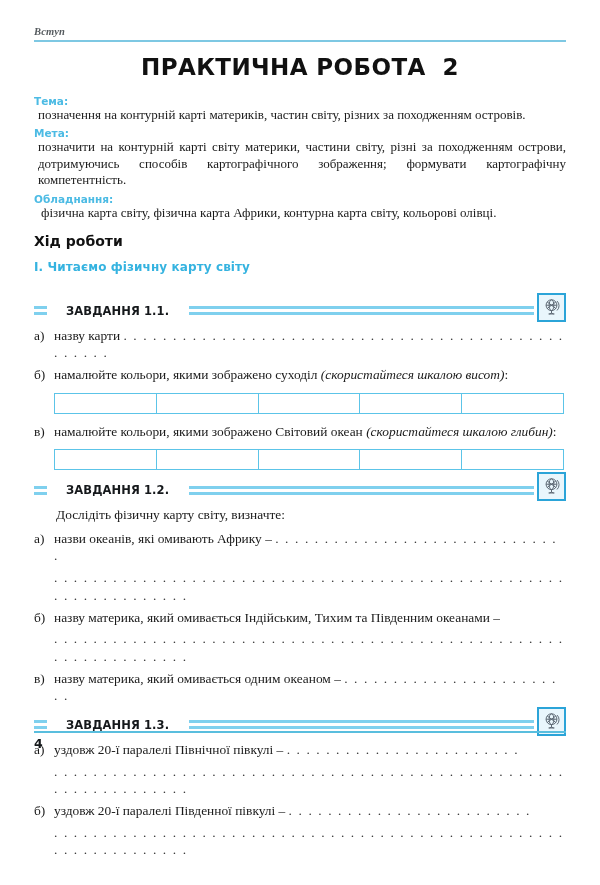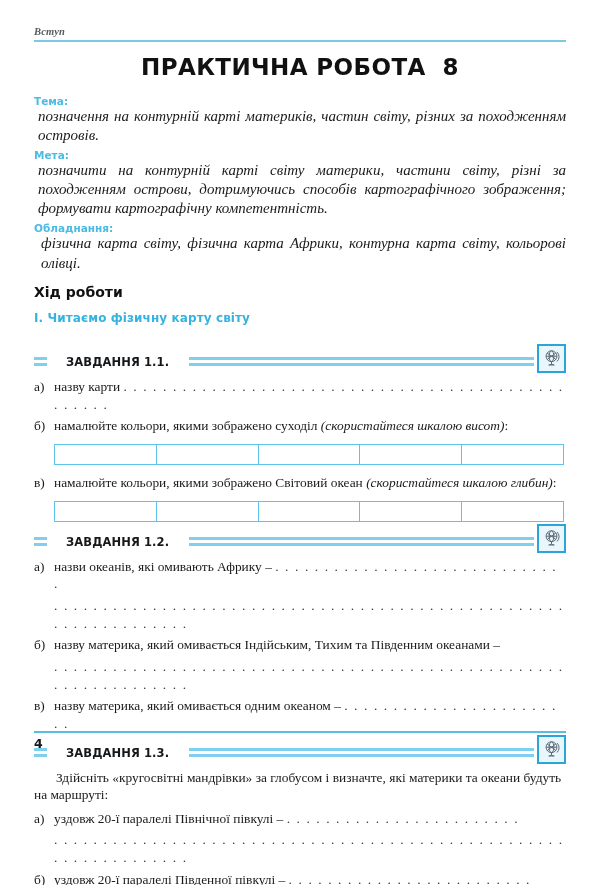--- a/index.html
+++ b/index.html
@@ -63,27 +63,26 @@
     font-weight: bold;
     font-size: 10.5px;
     color: #4cbbe4;
     white-space: nowrap;
     flex: 0 0 auto;
     padding-top: 1px;
   }
   .meta-label.w-fixed { width: 44px; }
   .meta-text {
     flex: 1 1 auto;
-    font-size: 15px;
+    font-size: 13px;
     line-height: 1.28;
     text-align: justify;
     text-align-last: left;
     padding-left: 4px;
     hyphens: manual;
-    font-style: italic;
   }
   .meta-row.equip .meta-label { width: auto; text-align: center; }
   .meta-row.equip .meta-text { padding-left: 7px; }
 
   
   .course-title {
     text-align: left;
     font-family: "DejaVu Sans", sans-serif;
     font-weight: bold;
     font-size: 14px;
@@ -238,21 +237,21 @@
   }
 </style>
 </head>
 <body>
 
 <div class="page">
 
   <div class="runhead">Вступ</div>
   <div class="runhead-rule"></div>
 
-  <div class="worktitle">ПРАКТИЧНА РОБОТА  8</div>
+  <div class="worktitle">ПРАКТИЧНА РОБОТА  2</div>
 
   <div class="meta-row">
     <span class="meta-label w-fixed">Тема:</span>
     <span class="meta-text">позначення на контурній карті материків, частин світу, різних за походженням островів.</span>
   </div>
   <div class="meta-row">
     <span class="meta-label w-fixed">Мета:</span>
     <span class="meta-text">позначити на контурній карті світу материки, частини світу, різні за походженням острови, дотримуючись способів картографічного зображення; формувати картографічну компетентність.</span>
   </div>
   <div class="meta-row equip">
@@ -345,20 +344,21 @@
           <path d="M18.3 4.6 A7.4 7.4 0 0 1 18.3 15.4"></path>
           <line x1="12" y1="15.6" x2="12" y2="18.6"></line>
           <line x1="8.6" y1="19.4" x2="15.4" y2="19.4"></line>
           <line x1="12" y1="18.6" x2="9.4" y2="19.4"></line>
           <line x1="12" y1="18.6" x2="14.6" y2="19.4"></line>
         </g>
       </svg>
     </span>
   </div>
 
+  <div class="lead">Дослідіть фізичну карту світу, визначте:</div>
 
   <div class="item">
     <span class="marker">а)</span>
     <span class="itext"><span>назви океанів, які омивають Африку – </span><span class="dots">. . . . . . . . . . . . . . . . . . . . . . . . . . . . . .</span></span>
   </div>
   <div class="dotline">. . . . . . . . . . . . . . . . . . . . . . . . . . . . . . . . . . . . . . . . . . . . . . . . . . . . . . . . . . . . . . . . . .</div>
 
   <div class="item">
     <span class="marker">б)</span>
     <span class="itext">назву материка, який омивається Індійським, Тихим та Південним океанами –</span>
@@ -391,21 +391,20 @@
           <path d="M18.3 4.6 A7.4 7.4 0 0 1 18.3 15.4"></path>
           <line x1="12" y1="15.6" x2="12" y2="18.6"></line>
           <line x1="8.6" y1="19.4" x2="15.4" y2="19.4"></line>
           <line x1="12" y1="18.6" x2="9.4" y2="19.4"></line>
           <line x1="12" y1="18.6" x2="14.6" y2="19.4"></line>
         </g>
       </svg>
     </span>
   </div>
 
-  <div class="lead">Здійсніть «кругосвітні мандрівки» за глобусом і визначте, які материки та океани будуть на маршруті:</div>
 
   <div class="item">
     <span class="marker">а)</span>
     <span class="itext"><span>уздовж 20-ї паралелі Північної півкулі – </span><span class="dots">. . . . . . . . . . . . . . . . . . . . . . . .</span></span>
   </div>
   <div class="dotline">. . . . . . . . . . . . . . . . . . . . . . . . . . . . . . . . . . . . . . . . . . . . . . . . . . . . . . . . . . . . . . . . . .</div>
 
   <div class="item">
     <span class="marker">б)</span>
     <span class="itext"><span>уздовж 20-ї паралелі Південної півкулі – </span><span class="dots">. . . . . . . . . . . . . . . . . . . . . . . . .</span></span>

